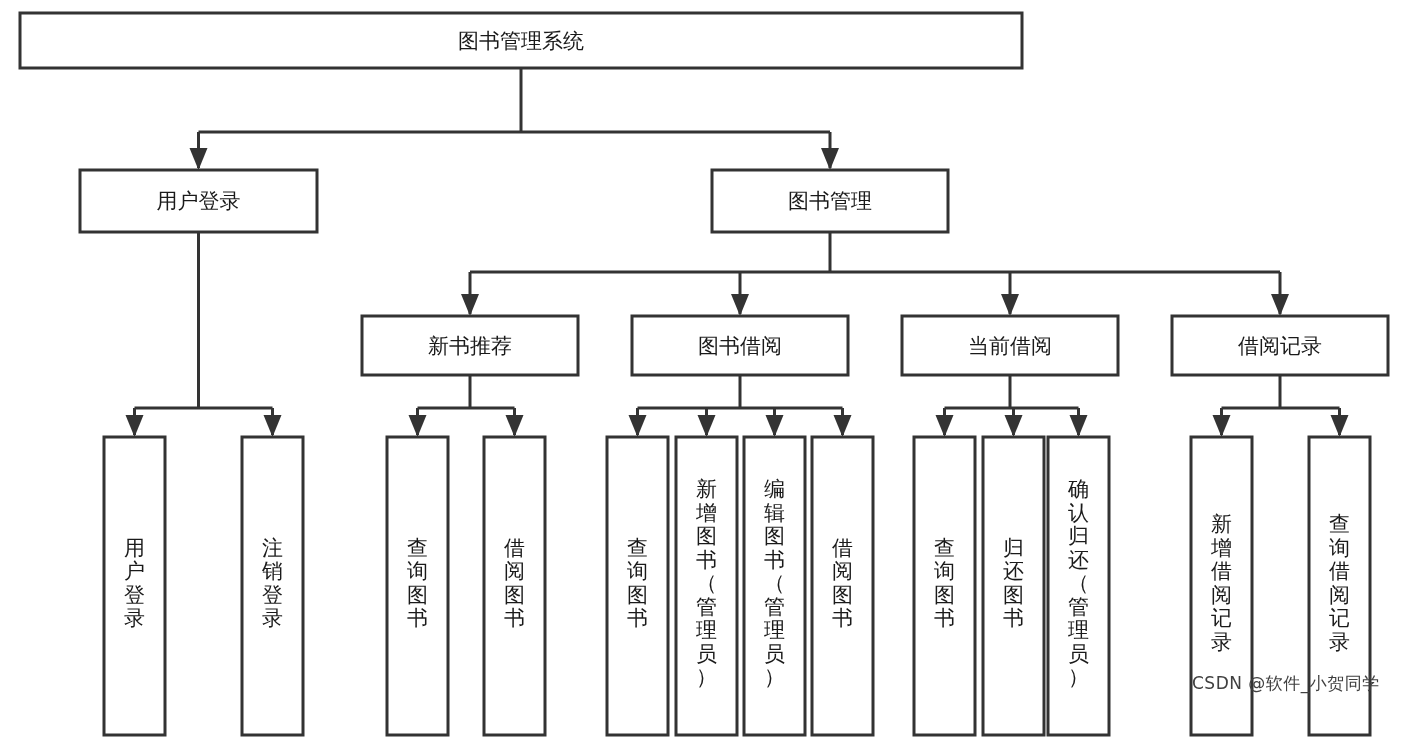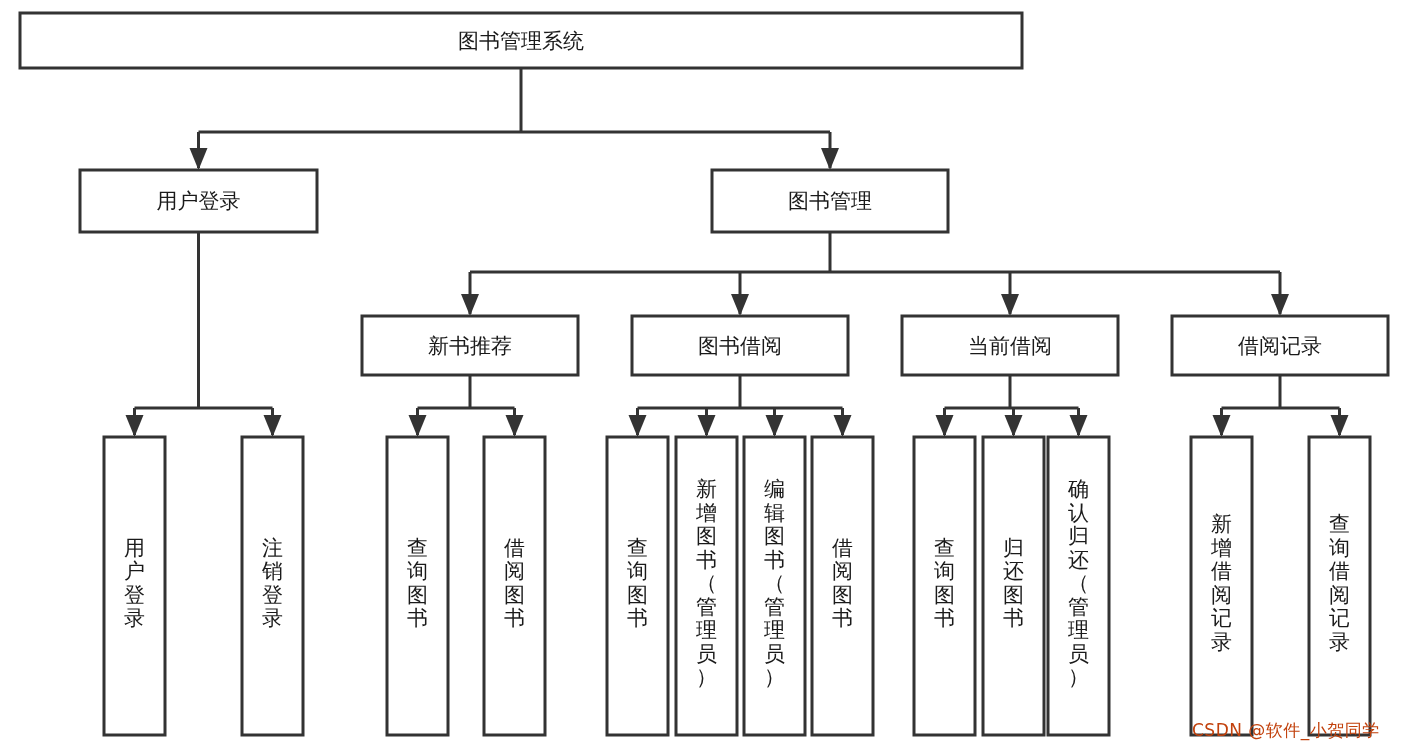--- a/index.html
+++ b/index.html
@@ -196,14 +196,14 @@
       </g>
       <g>
         <rect x="1309" y="437" width="61" height="298" class="node-box"></rect>
         <text x="1339.5" y="531.25" class="node-label-vertical"><tspan x="1339.5" dy="0">查</tspan><tspan x="1339.5" dy="23.5">询</tspan><tspan x="1339.5" dy="23.5">借</tspan><tspan x="1339.5" dy="23.5">阅</tspan><tspan x="1339.5" dy="23.5">记</tspan><tspan x="1339.5" dy="23.5">录</tspan></text>
       </g>
       <g>
         <rect x="20" y="13" width="1002" height="55" class="node-box"></rect>
         <text x="521" y="41.5" class="node-label">图书管理系统</text>
       </g>
     </svg>
-  <div class="watermark-text" style="left: 1192px; top: 719px; color: #c2410c;">CSDN @软件_小贺同学</div>
+  <div class="watermark-text" style="left: 1192px; top: 672px; color: #404040;">CSDN @软件_小贺同学</div>
 </div>
 
 </body></html>

